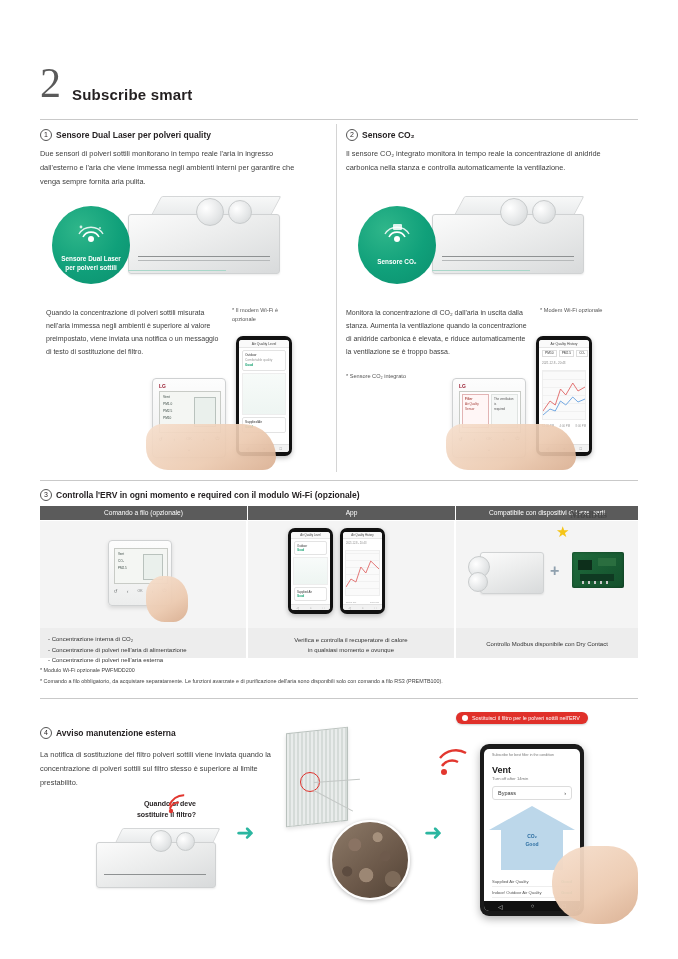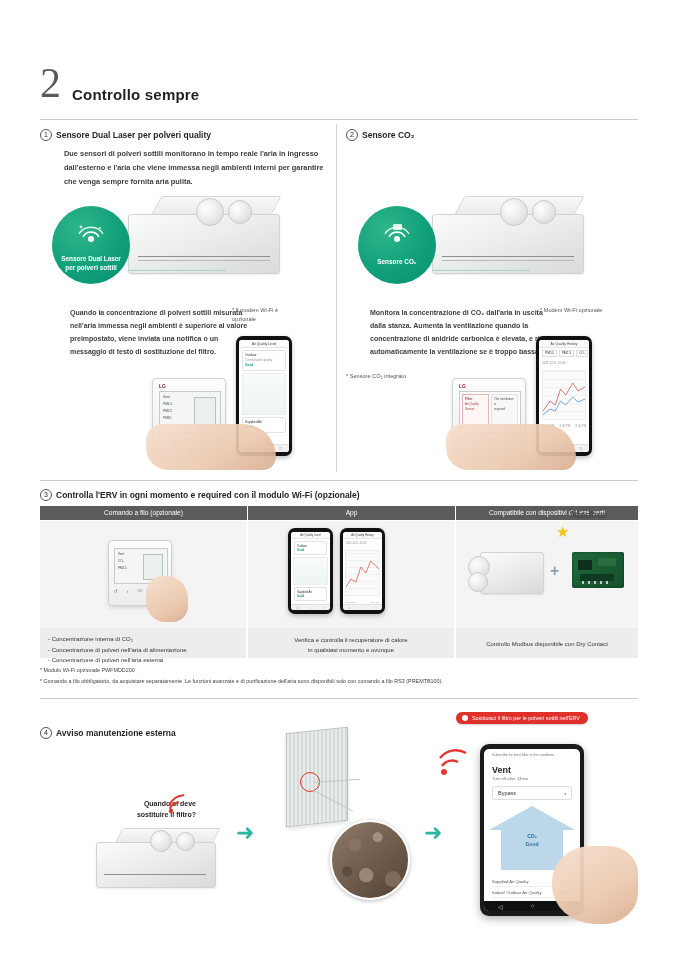--- a/index.html
+++ b/index.html
@@ -101,22 +101,21 @@
     font-size: 7px;
     font-weight: normal;
     margin-right: 4px;
     vertical-align: 1px;
   }
   .body-txt {
     position: absolute;
     font-size: 7.4px;
     line-height: 14px;
     color: #3d3d3d;
-    font-weight: 700;
-    margin-left: 24px;
+    font-weight: 400;
   }
   .small-note {
     position: absolute;
     font-size: 5.6px;
     line-height: 9px;
     color: #555;
   }
   .tiny-note {
     position: absolute;
     font-size: 5.4px;
@@ -500,21 +499,21 @@
     font-size: 6px;
   }
 </style>
 </head>
 <body>
 
 <div class="page">
 
   <div class="section-header">
     <div class="big-number">2</div>
-    <div class="section-title">Controllo sempre</div>
+    <div class="section-title">Subscribe smart</div>
   </div>
   <div class="hr-top"></div>
   <div class="vline-mid"></div>
 
   <div class="sub-head" style="left:40px; top:129px;">
     <span class="circled">1</span><span>Sensore Dual Laser per polveri quality</span>
   </div>
   <div class="body-txt" style="left:40px; top:147px; width:270px;">Due sensori di polveri sottili monitorano in tempo reale l'aria in ingresso dall'esterno e l'aria che viene immessa negli ambienti interni per garantire che venga sempre fornita aria pulita.</div>
 
   <div class="duct-top" style="left:155px; top:196px; width:118px; height:22px; transform:skewX(-28deg);"></div>
@@ -579,20 +578,21 @@
         <span>○</span>
         <span>□</span>
       </div>
     </div>
   </div>
   <div class="hand" style="left:146px; top:424px; width:130px; height:46px; opacity:.92; border-radius:30px 60px 24px 40px;"></div>
 
   <div class="sub-head" style="left:346px; top:129px;">
     <span class="circled">2</span><span>Sensore CO₂</span>
   </div>
+  <div class="body-txt" style="left:346px; top:147px; width:262px;">Il sensore CO₂ integrato monitora in tempo reale la concentrazione di anidride carbonica nella stanza e controlla automaticamente la ventilazione.</div>
 
   <div class="duct-top" style="left:458px; top:196px; width:118px; height:22px; transform:skewX(-28deg);"></div>
   <div class="duct-body" style="left:432px; top:214px; width:150px; height:58px;"></div>
   <div class="duct-port" style="left:500px; top:198px; width:26px; height:26px;"></div>
   <div class="duct-port" style="left:532px; top:200px; width:22px; height:22px;"></div>
   <div class="duct-line" style="left:442px; top:256px; width:132px;"></div>
   <div class="duct-line" style="left:442px; top:260px; width:132px; background:#b6b9ba;"></div>
 
   <div class="green-bubble" style="left:358px; top:206px; width:78px; height:78px; padding-bottom:18px;">
     <div class="bubble-icon">
@@ -766,20 +766,21 @@
   <div class="modbus-logo" style="left:570px; top:508px;">Modbus</div>
 
   <div class="tiny-note" style="left:40px; top:666px;">* Modulo Wi-Fi opzionale PWFMDD200</div>
   <div class="tiny-note" style="left:40px; top:677px; width:590px;">* Comando a filo obbligatorio, da acquistare separatamente. Le funzioni avanzate e di purificazione dell'aria sono disponibili solo con comando a filo RS3 (PREMTB100).</div>
 
   <div class="hr-3"></div>
 
   <div class="sub-head" style="left:40px; top:727px;">
     <span class="circled">4</span><span>Avviso manutenzione esterna</span>
   </div>
+  <div class="body-txt" style="left:40px; top:748px; width:250px;">La notifica di sostituzione del filtro polveri sottili viene inviata quando la concentrazione di polveri sottili sul filtro stesso è superiore al limite prestabilito.</div>
 
   <div class="callout" style="left:86px; top:798px; width:110px; text-align:right;">
     <div>Quando si deve</div>
     <div>sostituire il filtro?</div>
   </div>
   <div class="wifi-red" style="left:166px; top:792px;">
     <svg width="28" height="22" viewBox="0 0 28 22">
       <circle cx="5" cy="19" r="2.2" fill="#e2372f"></circle>
       <path d="M3 14a9 9 0 0 1 11 0" stroke="#e2372f" stroke-width="2" fill="none" transform="rotate(-35 8 14)"></path>
       <path d="M2 9a15 15 0 0 1 18 0" stroke="#e2372f" stroke-width="2" fill="none" transform="rotate(-35 10 9)"></path>

